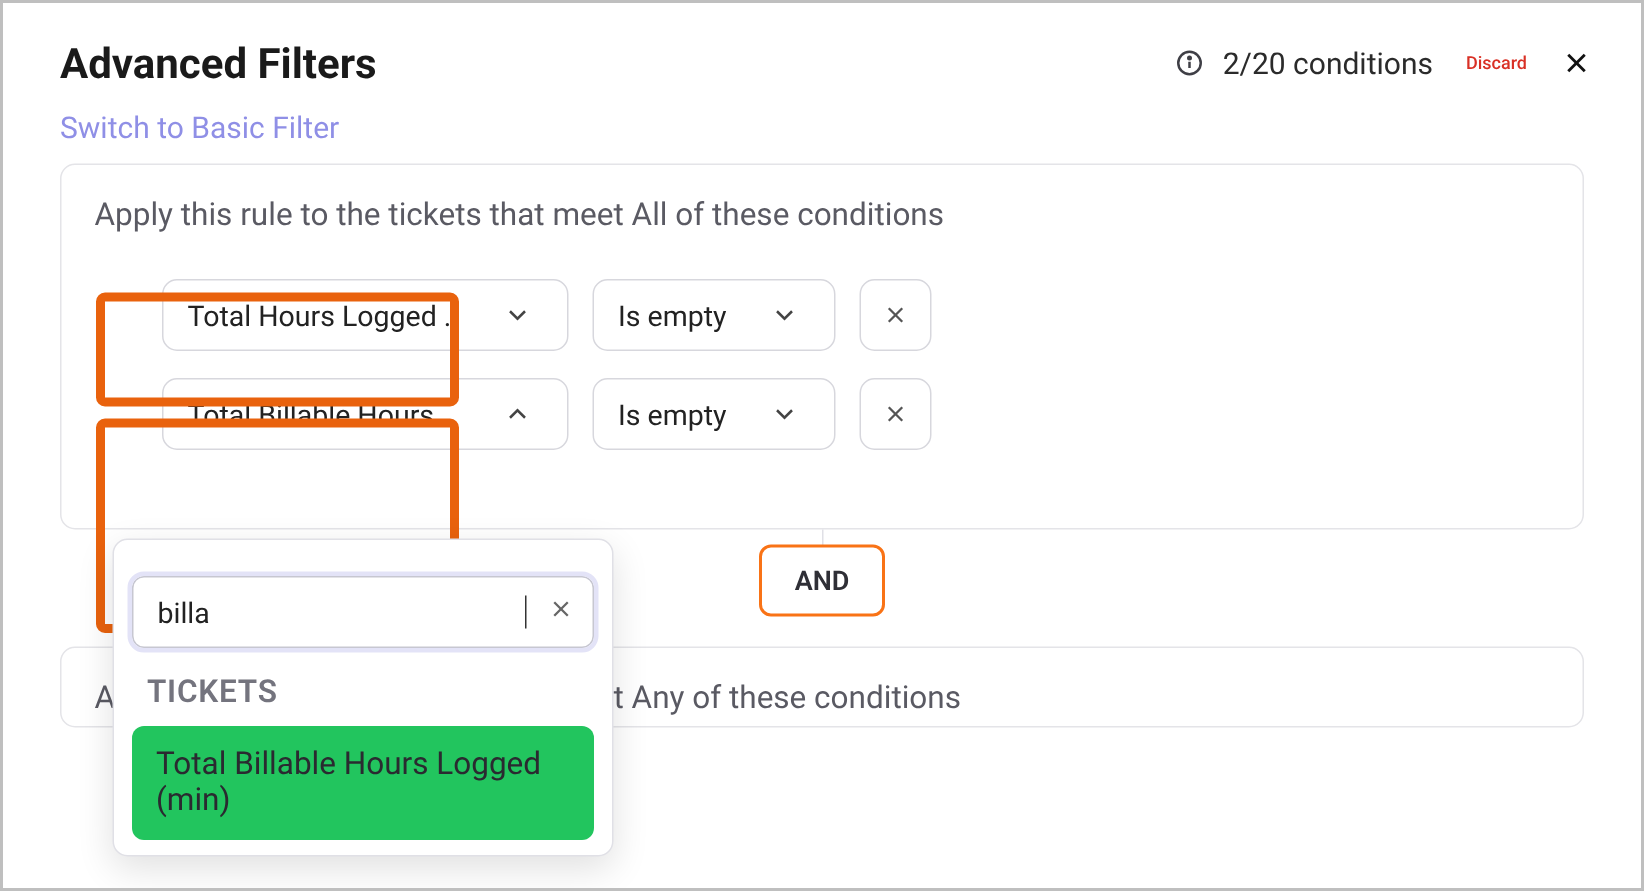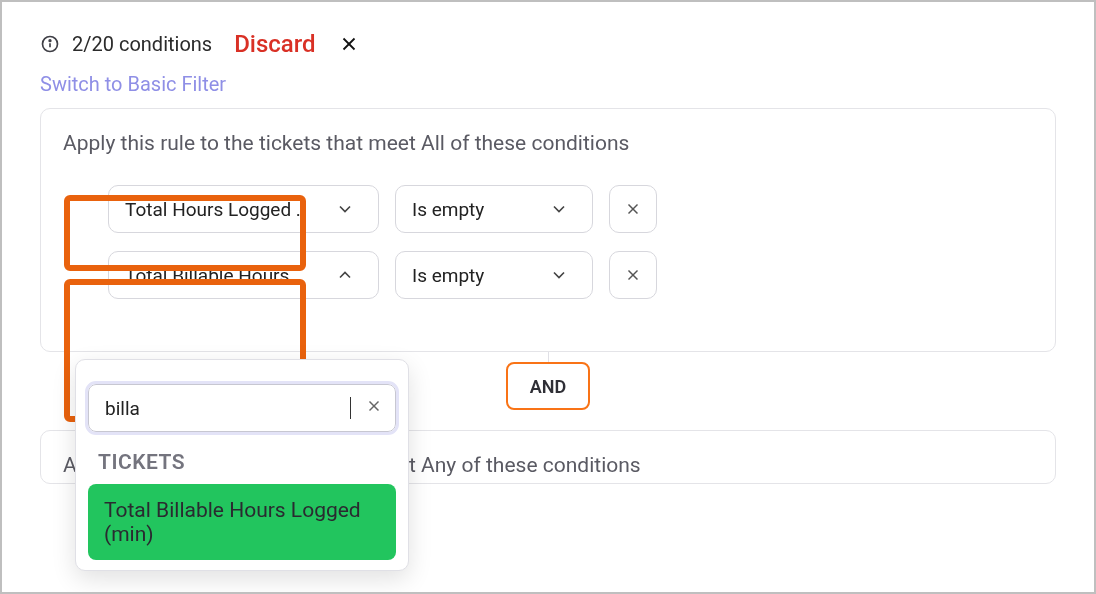--- a/index.html
+++ b/index.html
@@ -5,28 +5,28 @@
   * { box-sizing: border-box; font-family: -apple-system, BlinkMacSystemFont, "Segoe UI", Roboto, Helvetica, Arial, sans-serif; }
   body { margin:0; background:#fff; }
   .frame { width:1096px; height:594px; border:2px solid #bfbfbf; position:relative; overflow:hidden; }
   .header { display:flex; align-items:flex-start; justify-content:space-between; padding:24px 32px 8px 38px;}
   .title { font-size:28px; font-weight:700; color:#1a1a1a; }
   .switch-link { color:#8f8fe6; font-size:20px; margin:6px 0 0 38px; display:inline-block; font-weight:400;}
   .header-right { display:flex; align-items:center; gap:22px; margin-top:4px;}
   .cond-count-wrap { display:flex; align-items:center; gap:12px; color:#3f3f46;}
   .info-icon svg { width:20px; height:20px; display:block; }
   .cond-count { font-size:20px; color:#2b2b2b;}
-  .discard { color:#d93025; font-size:24px; font-weight:500;}
+  .discard { color:#d93025; font-size:12px; font-weight:500;}
   .close-btn svg { width:22px; height:22px; display:block; color:#111;}
   .card { margin:12px 38px 0 38px; border:1px solid #e4e4e8; border-radius:10px; padding:22px 22px 34px 22px; position:relative;}
   .card-head { color:#5a5a63; font-size:21px; margin-bottom:30px;}
   .row { display:flex; align-items:center; gap:16px; margin-bottom:18px; position:relative;padding-left:45px;}
   .field-select { display:flex; align-items:center; border:1px solid #d7d7dd; border-radius:10px; height:48px; padding:0 14px 0 16px; background:#fff;}
   .field-select.main { width:271px; }
-  .field-select.op { width:198px; justify-content:space-between;}
+  .field-select.op { width:162px; justify-content:space-between;}
   .field-select .label { font-size:19px; color:#222; white-space:nowrap; overflow:hidden;}
   .chev { width:38px; display:flex; align-items:center; justify-content:center; margin-left:6px;}
   .chev svg { width:20px; height:20px; color:#444;}
   .icon-btn { width:48px; height:48px; border:1px solid #d7d7dd; border-radius:10px; display:flex; align-items:center; justify-content:center; background:#fff;}
   .icon-btn svg { width:18px; height:18px; color:#555;}
   .orange-box { position:absolute; border:6px solid #e9620d; border-radius:6px; pointer-events:none; }
   .ob1 { top:193px; left:62px; width:242px; height:76px; }
   .ob2 { top:277px; left:62px; width:242px; height:143px; }
   .dropdown { position:absolute; top:357px; left:73px; width:334px; background:#fff; border:1px solid #e0e0e6; border-radius:10px; box-shadow:0 8px 24px rgba(0,0,0,0.12); padding:20px 8px 10px 8px; z-index:5;}
   .dd-search { display:flex; align-items:center; border:1px solid #c7c7d1; outline:3px solid #e3e3f7; border-radius:8px; height:48px; padding:0 12px 0 14px; margin:4px 4px 14px 4px;}
@@ -39,20 +39,23 @@
   .connector-line { position:absolute; left:50%; top:-10px; width:1px; height:54px; background:#e0e0e6;}
   .and-pill { display:inline-flex; align-items:center; justify-content:center; border:2px solid #f97316; border-radius:8px; height:48px; width:84px; font-size:18px; font-weight:600; color:#2f2f36; background:#fff; position:relative; z-index:1;}
   .card2 { margin:20px 38px 0 38px; border:1px solid #e4e4e8; border-radius:10px; padding:22px 22px 6px 22px;}
 </style>
 </head>
 <body>
 
 <div class="frame">
 
   <div class="header">
+    <div>
+      <div class="title">Advanced Filters</div>
+    </div>
     <div class="header-right">
       <div class="cond-count-wrap">
         <span class="info-icon">
           <svg viewBox="0 0 24 24" fill="none" stroke="currentColor" stroke-width="2">
               <circle cx="12" cy="12" r="9"></circle>
               <line x1="12" y1="11" x2="12" y2="16"></line>
               <circle cx="12" cy="8" r="1" fill="currentColor"></circle>
             </svg>
         </span>
         <span class="cond-count">2/20 conditions</span>

